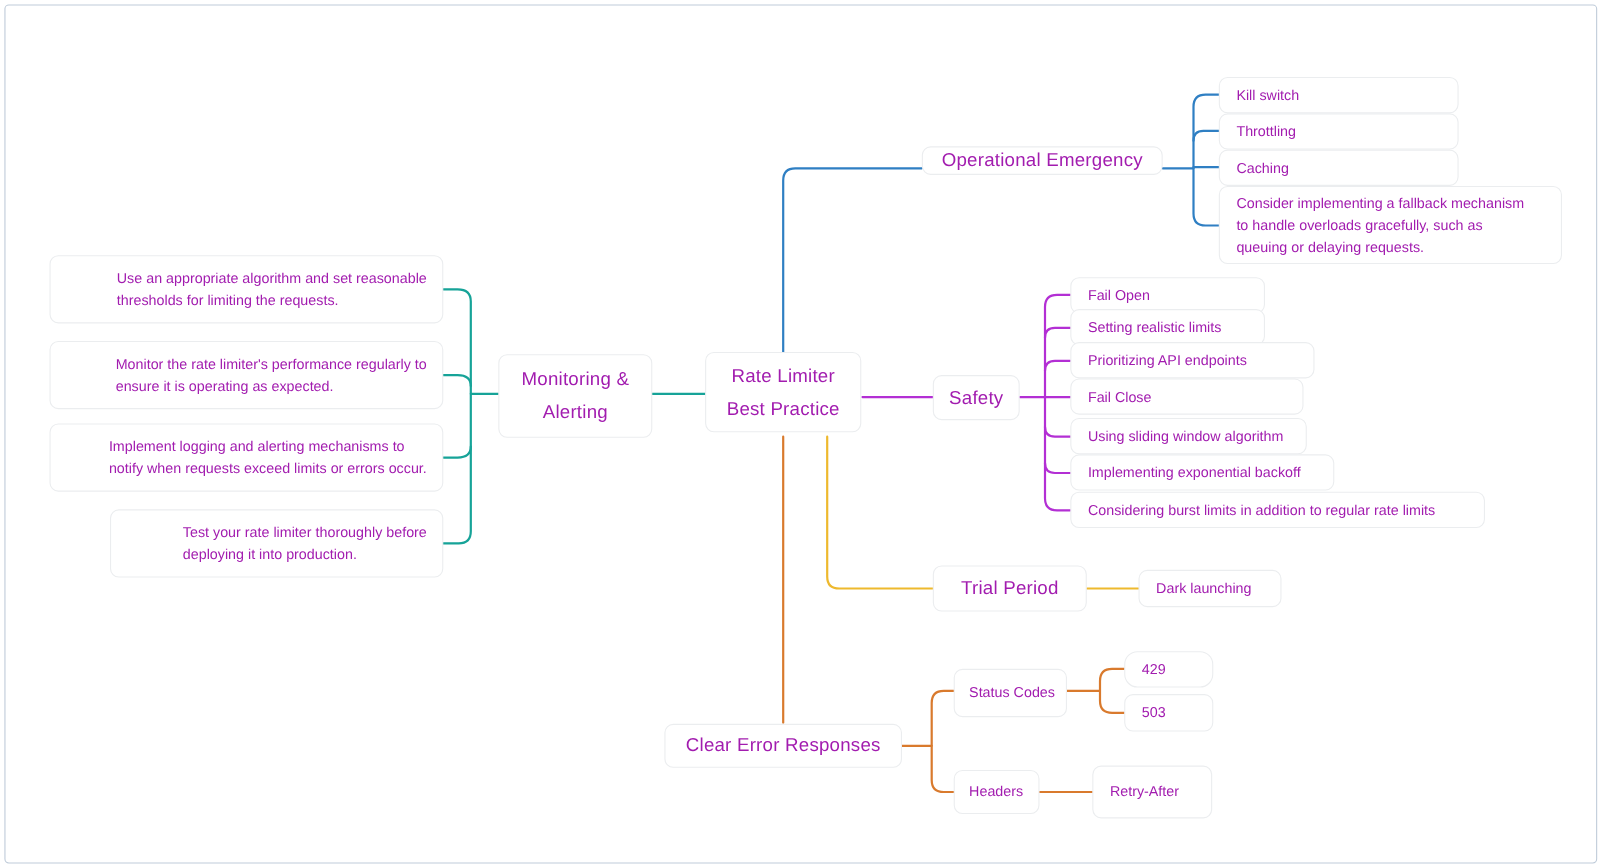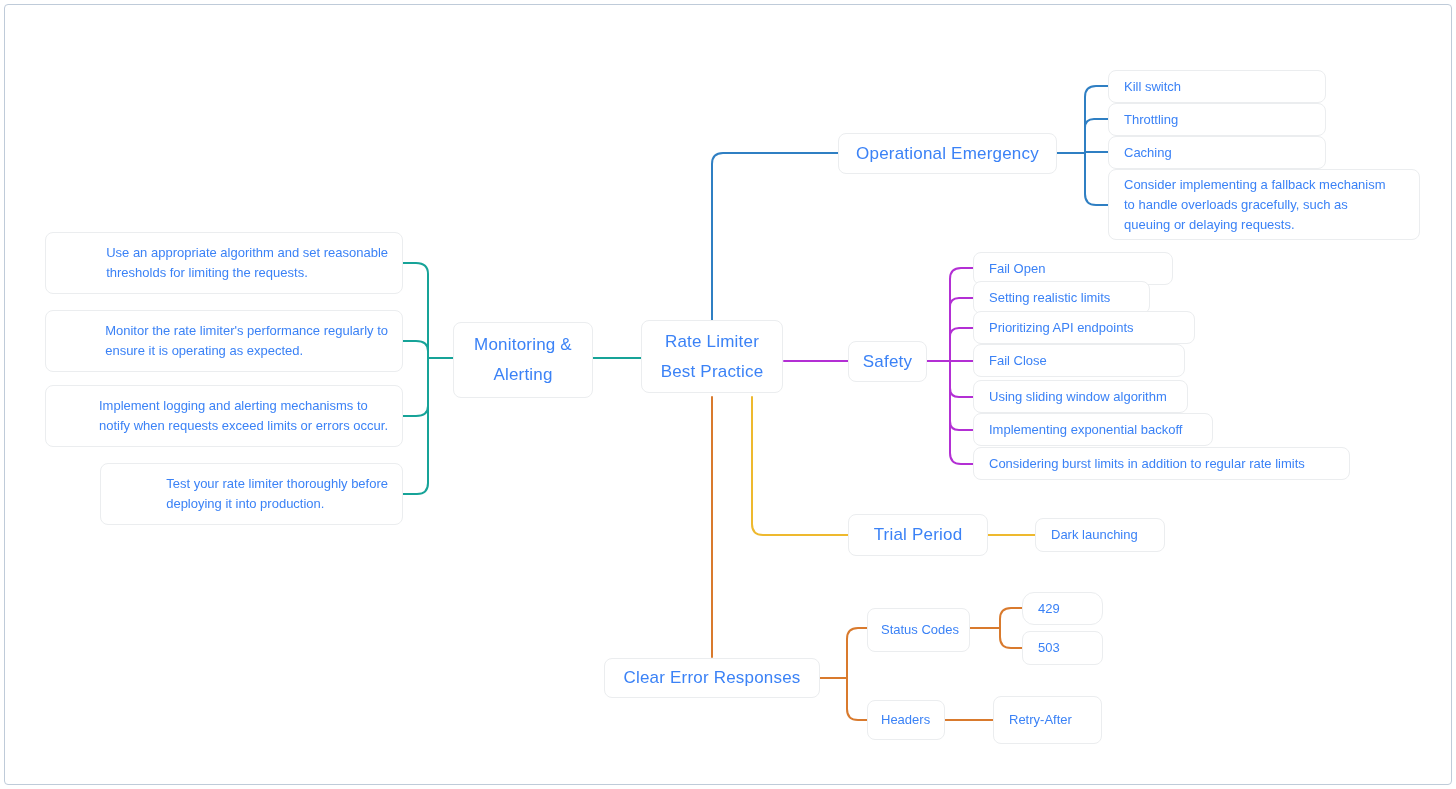--- a/index.html
+++ b/index.html
@@ -9,21 +9,21 @@
   }
   #frame {
     position:absolute; left:4px; top:4px; right:4px; bottom:4px;
     border:1.5px solid #bfcbd9; border-radius:4px; pointer-events:none;
   }
   #connectors { position:absolute; left:0; top:0; z-index:1; }
   #connectors path { fill:none; stroke-width:2; stroke-linecap:round; }
   .node {
     position:absolute; box-sizing:border-box; z-index:2;
     background:#ffffff; border:1px solid #ebedef; border-radius:8px;
-    color:#3b82f6; display:flex; align-items:center;
+    color:#a21caf; display:flex; align-items:center;
     white-space:pre-line;
   }
   .primary {
     font-size:17px; font-weight:500; letter-spacing:0.2px;
     justify-content:center; text-align:center; line-height:30px;
   }
   .leaf { font-size:13px; line-height:20px; }
   .leaf-left  { justify-content:flex-end; text-align:left; padding:0 14px; }
   .leaf-sm    { white-space:nowrap; padding:0 4px 0 15px; }
   .leaf-ml    { padding:0 15px; text-align:left; }
@@ -74,30 +74,30 @@
 Alerting</div>
   <div class="node leaf leaf-left" style="left:45px;  top:232px; width:358px; height:62px;">Use an appropriate algorithm and set reasonable
 thresholds for limiting the requests.</div>
   <div class="node leaf leaf-left" style="left:45px;  top:310px; width:358px; height:62px;">Monitor the rate limiter's performance regularly to
 ensure it is operating as expected.</div>
   <div class="node leaf leaf-left" style="left:45px;  top:385px; width:358px; height:62px;">Implement logging and alerting mechanisms to
 notify when requests exceed limits or errors occur.</div>
   <div class="node leaf leaf-left" style="left:100px; top:463px; width:303px; height:62px;">Test your rate limiter thoroughly before
 deploying it into production.</div>
 
-  <div class="node primary" style="left:838px; top:133px; width:219px; height:41px;">Operational Emergency</div>
+  <div class="node primary" style="left:838px; top:133px; width:219px; height:26px;">Operational Emergency</div>
   <div class="node leaf leaf-sm" style="left:1108px; top:70px;  width:218px; height:33px;">Kill switch</div>
   <div class="node leaf leaf-sm" style="left:1108px; top:103px; width:218px; height:33px;">Throttling</div>
   <div class="node leaf leaf-sm" style="left:1108px; top:136px; width:218px; height:33px;">Caching</div>
   <div class="node leaf leaf-ml" style="left:1108px; top:169px; width:312px; height:71px;">Consider implementing a fallback mechanism
 to handle overloads gracefully, such as
 queuing or delaying requests.</div>
 
   <div class="node primary" style="left:848px; top:341px; width:79px; height:41px;">Safety</div>
-  <div class="node leaf leaf-sm" style="left:973px; top:252px; width:200px; height:33px;">Fail Open</div>
+  <div class="node leaf leaf-sm" style="left:973px; top:252px; width:177px; height:33px;">Fail Open</div>
   <div class="node leaf leaf-sm" style="left:973px; top:281px; width:177px; height:33px;">Setting realistic limits</div>
   <div class="node leaf leaf-sm" style="left:973px; top:311px; width:222px; height:33px;">Prioritizing API endpoints</div>
   <div class="node leaf leaf-sm" style="left:973px; top:344px; width:212px; height:33px;">Fail Close</div>
   <div class="node leaf leaf-sm" style="left:973px; top:380px; width:215px; height:33px;">Using sliding window algorithm</div>
   <div class="node leaf leaf-sm" style="left:973px; top:413px; width:240px; height:33px;">Implementing exponential backoff</div>
   <div class="node leaf leaf-sm" style="left:973px; top:447px; width:377px; height:33px;">Considering burst limits in addition to regular rate limits</div>
 
   <div class="node primary" style="left:848px; top:514px; width:140px; height:42px;">Trial Period</div>
   <div class="node leaf leaf-sm" style="left:1035px; top:518px; width:130px; height:34px;">Dark launching</div>
 

